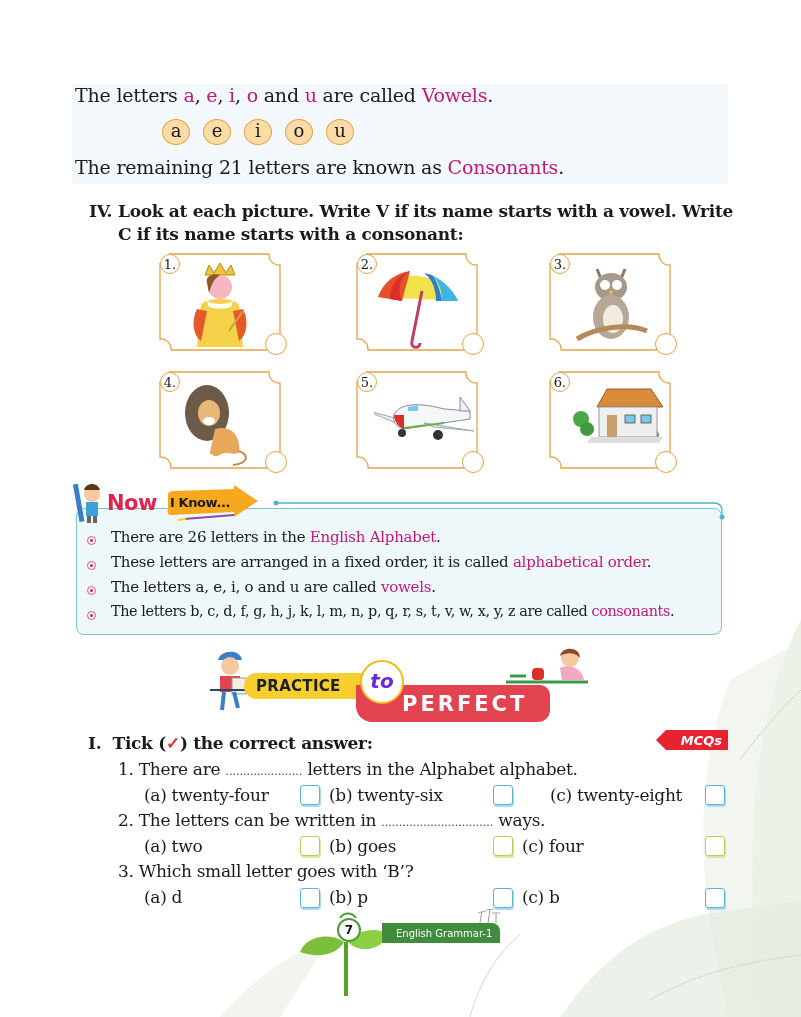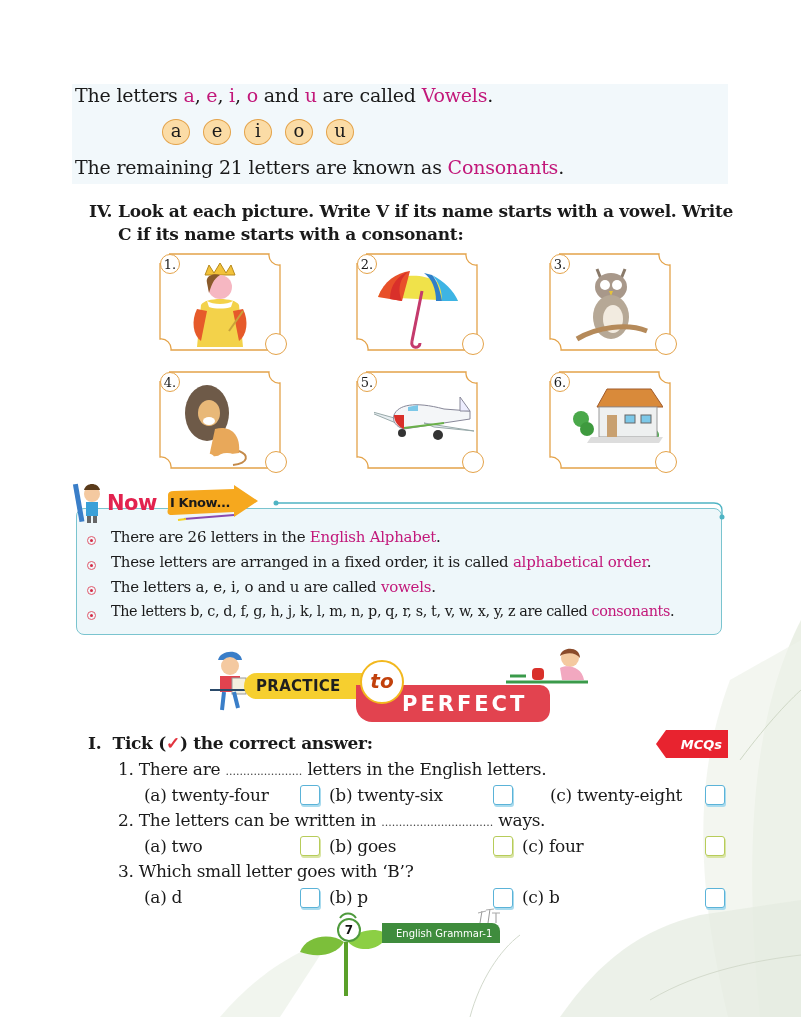--- a/index.html
+++ b/index.html
@@ -65,27 +65,27 @@
   }
   .ptp-perfect {
     position: absolute; left: 356px; top: 685px; width: 194px; height: 37px;
     background: #e2434f; border-radius: 0 10px 12px 16px;
     font-family: "DejaVu Sans", sans-serif; font-weight: bold; font-size: 21px; color: #fff;
     display: flex; align-items: center; padding-left: 46px; box-sizing: border-box; letter-spacing: 3px;
   }
   .ptp-to {
     position: absolute; left: 360px; top: 660px; width: 44px; height: 44px; border-radius: 50%;
     background: #fff; border: 2px solid #f2b81e; box-sizing: border-box;
-    font-family: "DejaVu Sans", sans-serif; font-style: italic; font-weight: bold; font-size: 20px; color: #c2410c;
+    font-family: "DejaVu Sans", sans-serif; font-style: italic; font-weight: bold; font-size: 20px; color: #6d28d9;
     display: flex; align-items: center; justify-content: center; padding-bottom: 3px;
   }
 
   
   .mcq-tag {
-    position: absolute; left: 656px; top: 730px; width: 72px; height: 28px;
+    position: absolute; left: 656px; top: 730px; width: 72px; height: 20px;
     background: #e8232f;
     clip-path: polygon(10px 0, 100% 0, 100% 100%, 10px 100%, 0 50%);
     font-family: "DejaVu Sans", sans-serif; font-style: italic; font-weight: bold; color: #fff; font-size: 13px;
     display: flex; align-items: center; justify-content: flex-end; padding-right: 6px; box-sizing: border-box;
   }
   .mcq-line { position: absolute; font-size: 17px; white-space: nowrap; letter-spacing: -0.3px; }
   .dots { letter-spacing: 0; font-size: 11px; color: #444; }
   .chk {
     position: absolute; width: 20px; height: 20px; border-radius: 3px; box-sizing: border-box;
     background: #fff;
@@ -299,21 +299,21 @@
   <line x1="0" y1="36" x2="82" y2="36" stroke="#3a9a4a" stroke-width="3"></line>
   <line x1="4" y1="30" x2="20" y2="30" stroke="#3a9a4a" stroke-width="3"></line>
 </svg>
 
 <div class="mcq-line" style="left:88px;top:733px;font-weight:bold">
   <span>I.</span>&nbsp;&nbsp;<span>Tick (</span><span style="color:#e2343f">✓</span><span>) the correct answer:</span>
 </div>
 <div class="mcq-tag">MCQs</div>
 
 <div class="mcq-line" style="left:118px;top:759px">
-  <span>1.</span>&nbsp;<span>There are </span><span class="dots">......................</span><span> letters in the English letters.</span>
+  <span>1.</span>&nbsp;<span>There are </span><span class="dots">......................</span><span> letters in the Alphabet alphabet.</span>
 </div>
 <div class="mcq-line" style="left:144px;top:785px">(a) twenty-four</div>
 <div class="chk blue" style="left:300px;top:785px"></div>
 <div class="mcq-line" style="left:329px;top:785px">(b) twenty-six</div>
 <div class="chk blue" style="left:493px;top:785px"></div>
 <div class="mcq-line" style="left:550px;top:785px">(c) twenty-eight</div>
 <div class="chk blue" style="left:705px;top:785px"></div>
 
 <div class="mcq-line" style="left:118px;top:810px">
   <span>2.</span>&nbsp;<span>The letters can be written in </span><span class="dots">................................</span><span> ways.</span>

